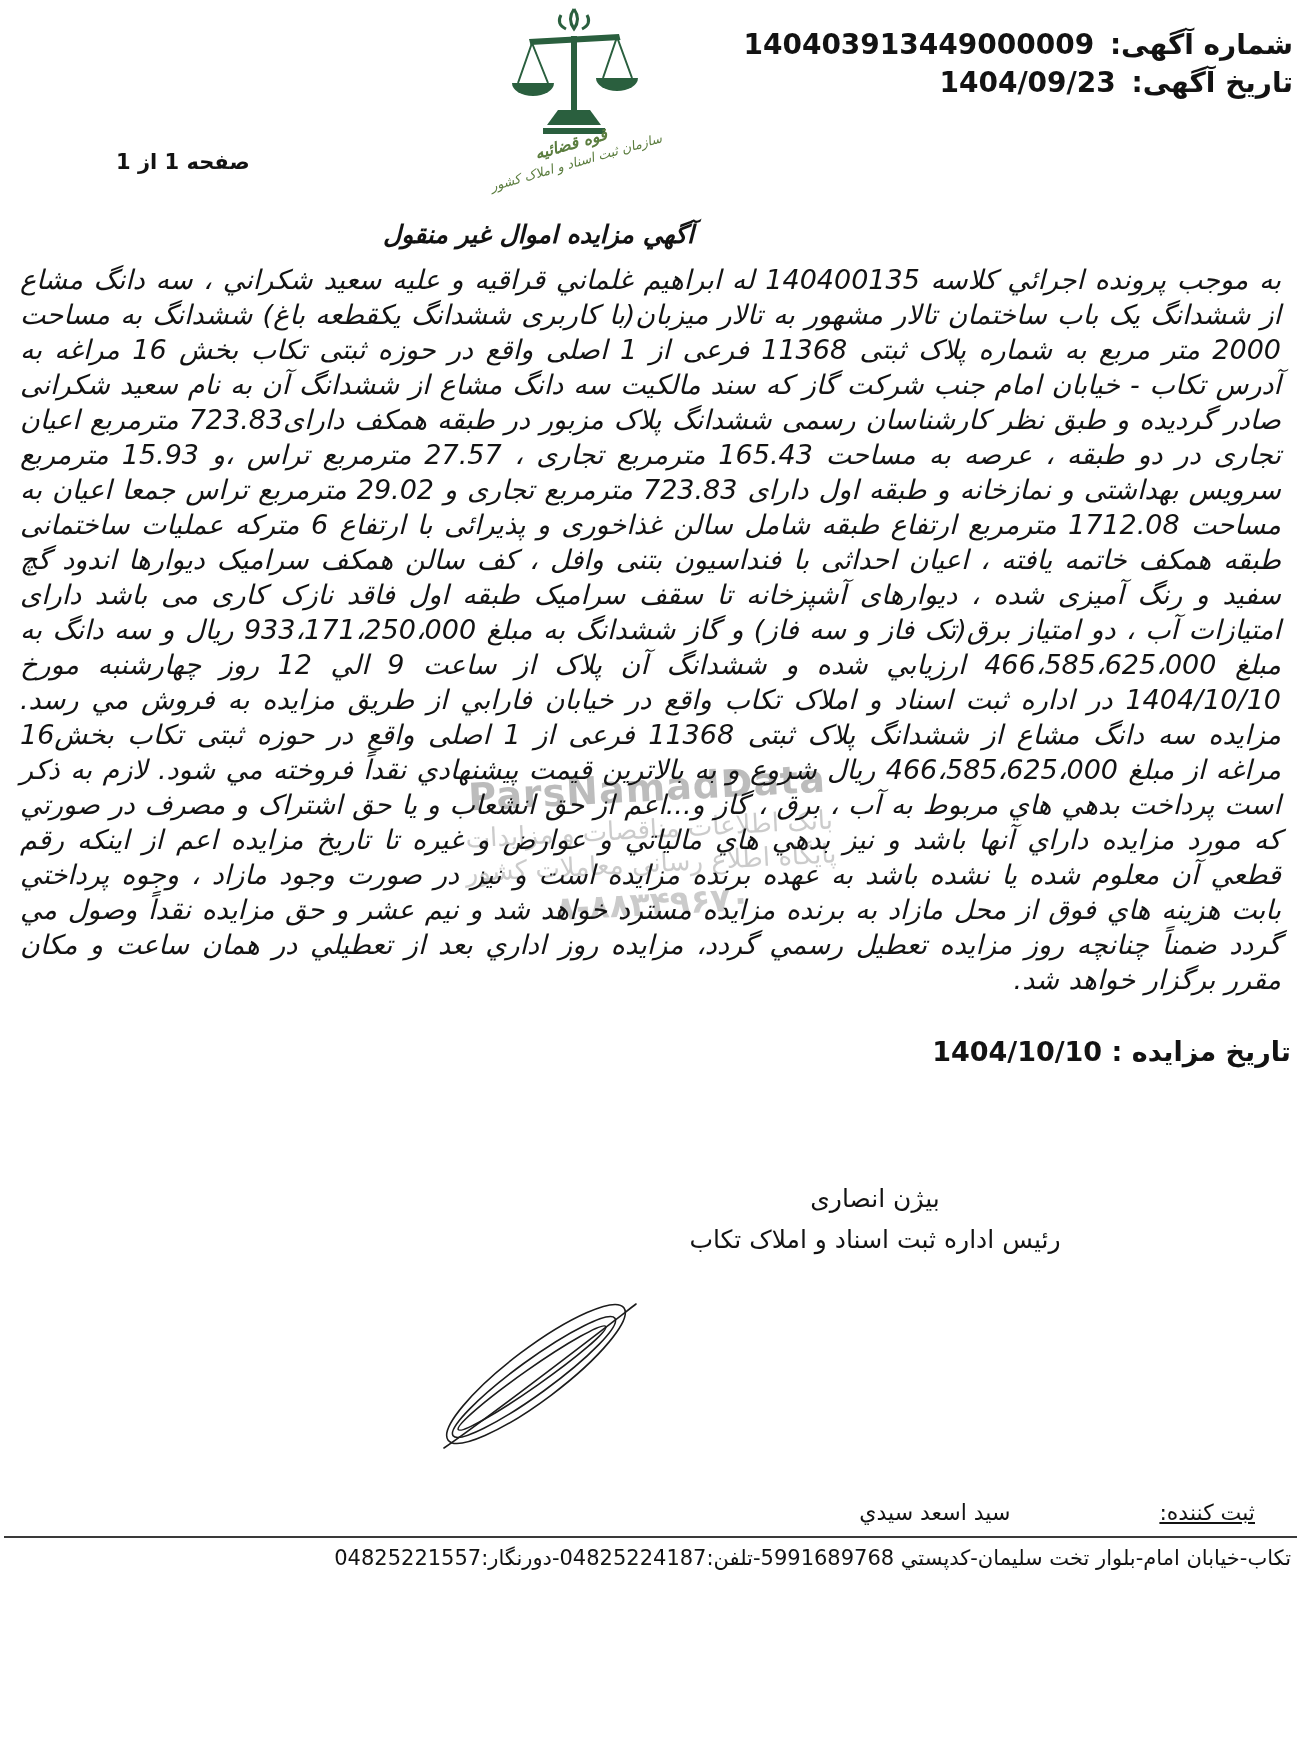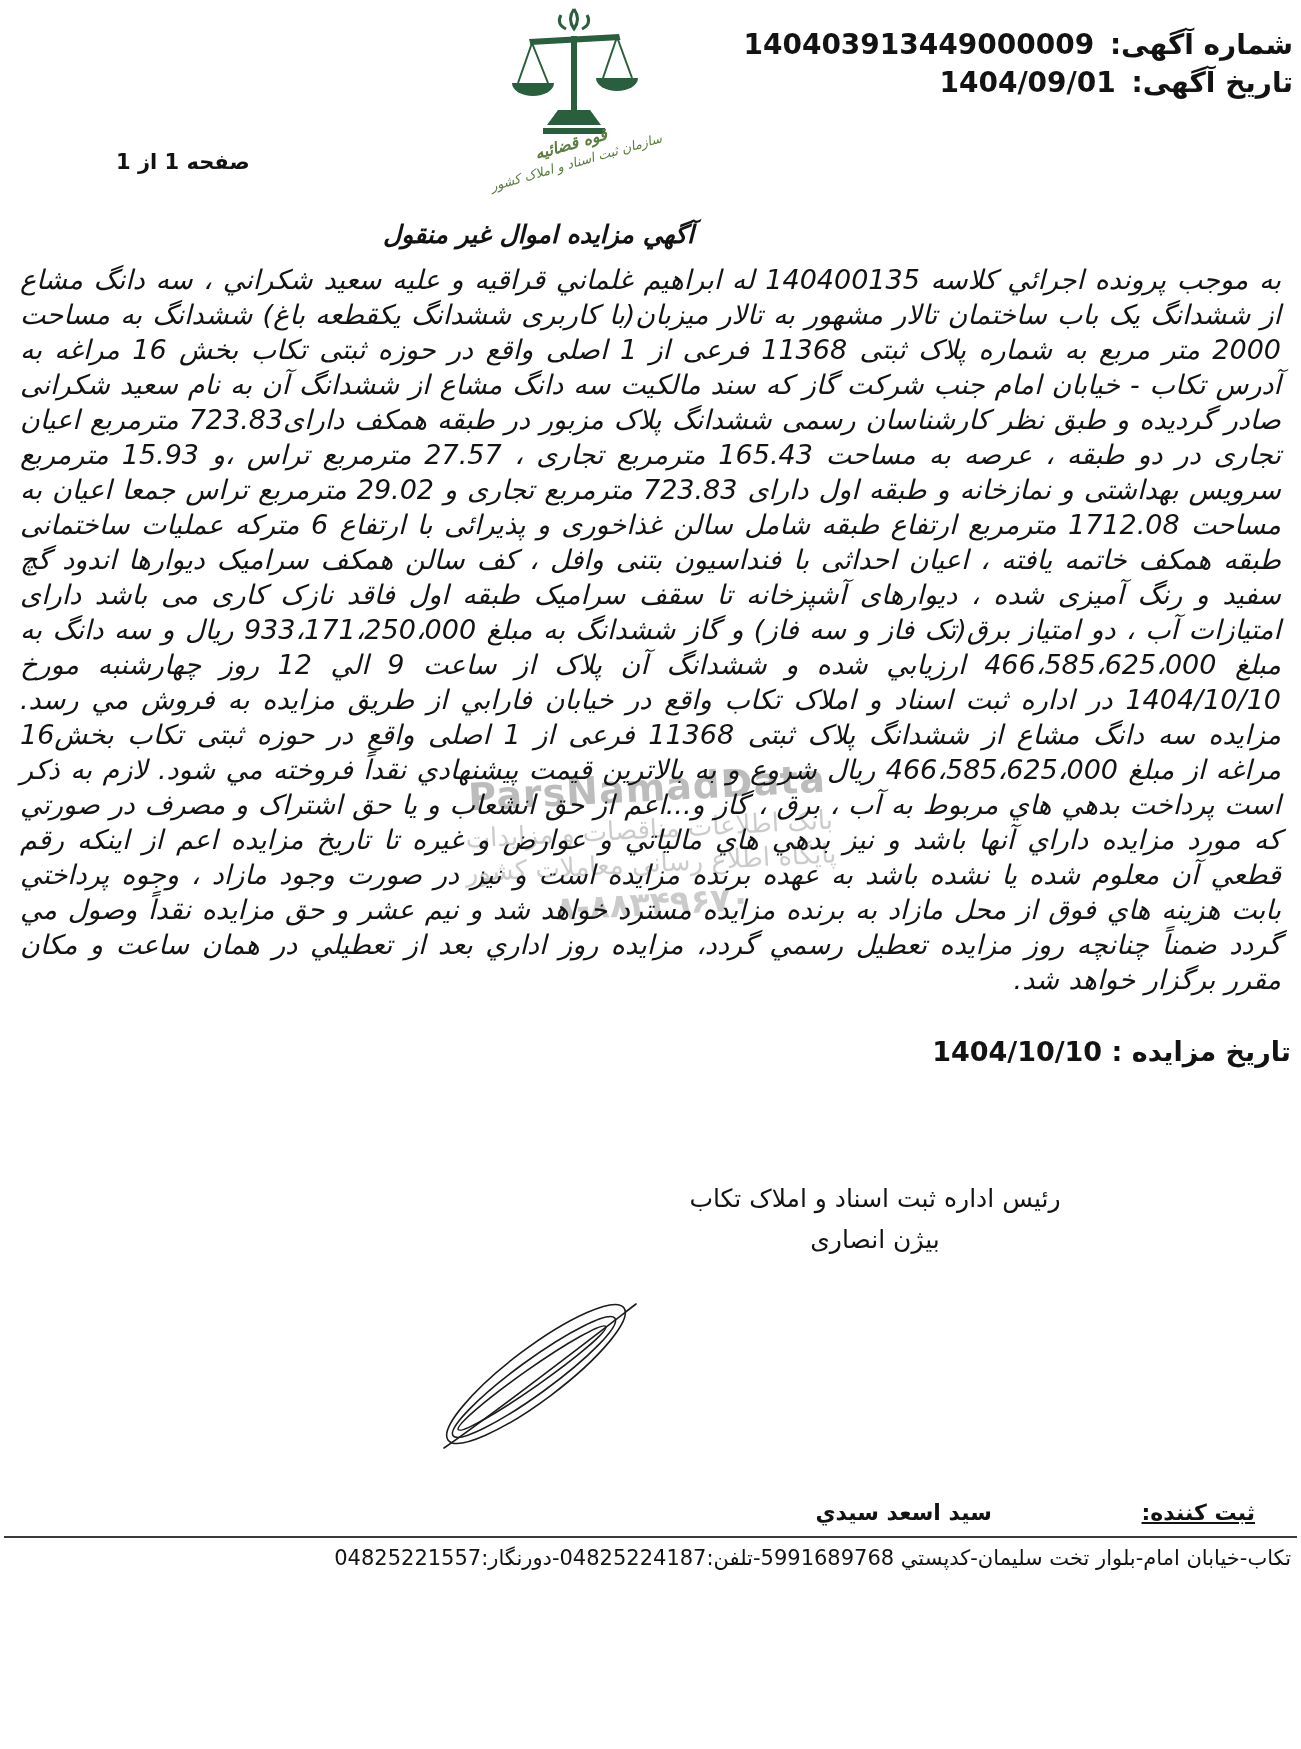--- a/index.html
+++ b/index.html
@@ -125,21 +125,20 @@
   .watermark .wphone { font-size: 33px; margin-top: 6px; letter-spacing: 3px; font-weight: 700; }
 
   
   .registrar {
     position: absolute;
     top: 1500px;
     right: 46px;
     font-size: 22px;
     z-index: 2;
     white-space: nowrap;
-    font-weight: bold;
   }
   .registrar .label {
     text-decoration: underline;
     margin-left: 142px;
   }
   .footer-bar {
     position: absolute;
     top: 1536px;
     left: 4px;
     right: 4px;
@@ -157,21 +156,21 @@
 
 <div class="page">
 
   <div class="header-meta">
     <div class="meta-line">
       <span class="label">شماره آگهی:</span>
       <span class="value">140403913449000009</span>
     </div>
     <div class="meta-line">
       <span class="label">تاریخ آگهی:</span>
-      <span class="value">1404/09/01</span>
+      <span class="value">1404/09/23</span>
     </div>
   </div>
 
   <div class="page-indicator">صفحه 1 از 1</div>
 
   <div class="logo-wrap">
     <svg width="150" height="132" viewBox="0 0 150 132" aria-hidden="true">
       <g fill="#2a5f3e" stroke="#2a5f3e">
         <g stroke-width="3" fill="none">
           <path d="M75 3 q-7 10 0 20 q7 -10 0 -20"></path>
@@ -204,22 +203,22 @@
   </div>
 
   <div class="content">
     <h1 class="title">آگهي مزايده اموال غير منقول</h1>
     <p class="body-text">به موجب پرونده اجرائي کلاسه 140400135 له ابراهيم غلماني قراقيه و عليه سعيد شکراني ، سه دانگ مشاع از ششدانگ يک باب ساختمان تالار مشهور به تالار ميزبان(با کاربری ششدانگ يکقطعه باغ) ششدانگ به مساحت 2000 متر مربع به شماره پلاک ثبتی 11368 فرعی از 1 اصلی واقع در حوزه ثبتی تکاب بخش 16 مراغه به آدرس تکاب - خيابان امام جنب شرکت گاز که سند مالکيت سه دانگ مشاع از ششدانگ آن به نام سعيد شکرانی صادر گرديده و طبق نظر کارشناسان رسمی ششدانگ پلاک مزبور در طبقه همکف دارای723.83 مترمربع اعيان تجاری در دو طبقه ، عرصه به مساحت 165.43 مترمربع تجاری ، 27.57 مترمربع تراس ،و 15.93 مترمربع سرويس بهداشتی و نمازخانه و طبقه اول دارای 723.83 مترمربع تجاری و 29.02 مترمربع تراس جمعا اعيان به مساحت 1712.08 مترمربع ارتفاع طبقه شامل سالن غذاخوری و پذيرائی با ارتفاع 6 مترکه عمليات ساختمانی طبقه همکف خاتمه يافته ، اعيان احداثی با فنداسيون بتنی وافل ، کف سالن همکف سراميک ديوارها اندود گچ سفيد و رنگ آميزی شده ، ديوارهای آشپزخانه تا سقف سراميک طبقه اول فاقد نازک کاری می باشد دارای امتيازات آب ، دو امتياز برق(تک فاز و سه فاز) و گاز ششدانگ به مبلغ 933،171،250،000 ريال و سه دانگ به مبلغ 466،585،625،000 ارزيابي شده و ششدانگ آن پلاک از ساعت 9 الي 12 روز چهارشنبه مورخ 1404/10/10 در اداره ثبت اسناد و املاک تکاب واقع در خيابان فارابي از طريق مزايده به فروش مي رسد. مزايده سه دانگ مشاع از ششدانگ پلاک ثبتی 11368 فرعی از 1 اصلی واقع در حوزه ثبتی تکاب بخش16 مراغه از مبلغ 466،585،625،000 ريال شروع و به بالاترين قيمت پيشنهادي نقداً فروخته مي شود. لازم به ذکر است پرداخت بدهي هاي مربوط به آب ، برق ، گاز و...اعم از حق انشعاب و يا حق اشتراک و مصرف در صورتي که مورد مزايده داراي آنها باشد و نيز بدهي هاي مالياتي و عوارض و غيره تا تاريخ مزايده اعم از اينکه رقم قطعي آن معلوم شده يا نشده باشد به عهده برنده مزايده است و نيز در صورت وجود مازاد ، وجوه پرداختي بابت هزينه هاي فوق از محل مازاد به برنده مزايده مسترد خواهد شد و نيم عشر و حق مزايده نقداً وصول مي گردد ضمناً چنانچه روز مزايده تعطيل رسمي گردد، مزايده روز اداري بعد از تعطيلي در همان ساعت و مکان مقرر برگزار خواهد شد.</p>
   </div>
 
   <div class="auction-date">تاريخ مزايده : 1404/10/10</div>
 
   <div class="signature-block">
+    <div>بيژن انصاری</div>
     <div>رئيس اداره ثبت اسناد و املاک تکاب</div>
-    <div>بيژن انصاری</div>
   </div>
 
   <div class="signature-scribble">
     <svg width="230" height="185" viewBox="0 0 230 185" aria-hidden="true">
       <g fill="none" stroke="#1c1c1c" stroke-width="1.6" stroke-linecap="round">
         <ellipse cx="112" cy="92" rx="110" ry="26" transform="rotate(-37 112 92)"></ellipse>
         <ellipse cx="110" cy="95" rx="100" ry="17" transform="rotate(-36 110 95)"></ellipse>
         <ellipse cx="108" cy="96" rx="90" ry="9" transform="rotate(-35 108 96)"></ellipse>
         <path d="M20 166 C 72 130, 160 62, 212 22"></path>
       </g>

